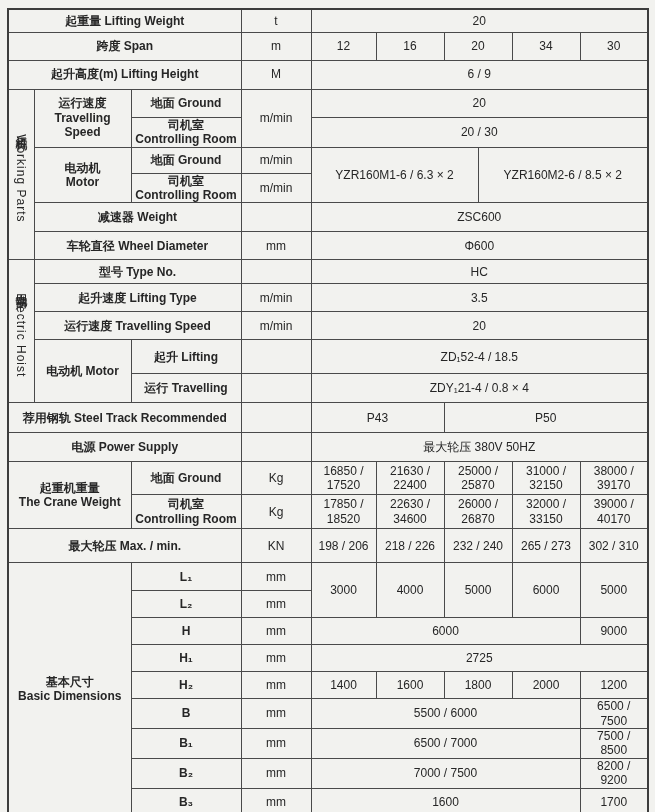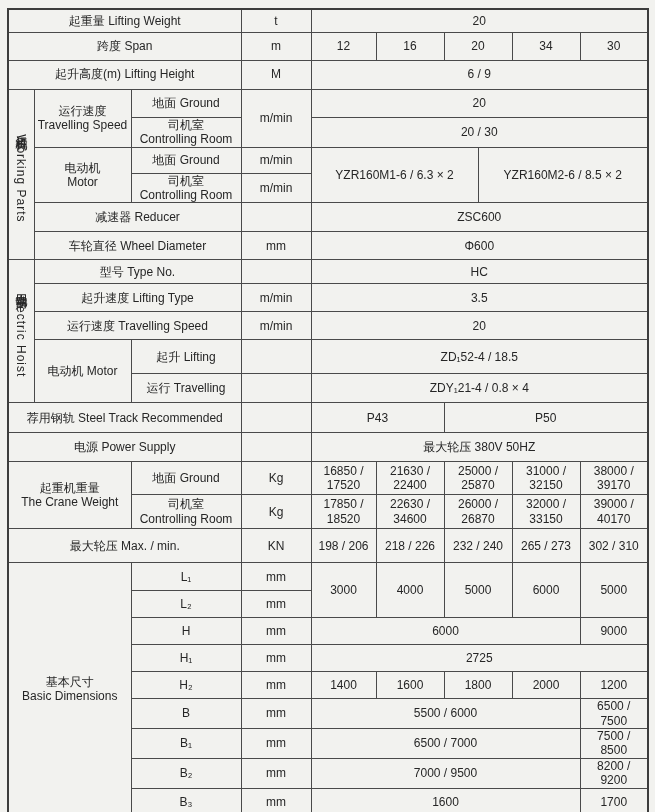--- a/index.html
+++ b/index.html
@@ -28,21 +28,21 @@
     border: 1px solid #4a4a4a;
     text-align: center;
     vertical-align: middle;
     font-size: 12px;
     color: #262626;
     padding: 0 2px;
     line-height: 1.2;
     white-space: pre-line;
     overflow: hidden;
   }
-  td.lbl { font-weight: normal; }
+  td.lbl { font-weight: bold; }
   .vert {
     writing-mode: vertical-rl;
     text-orientation: mixed;
     margin: 0 auto;
     letter-spacing: 1px;
     font-size: 12px;
     color: #262626;
   }
 </style>
 </head>
@@ -110,21 +110,21 @@
     <td colspan="3" rowspan="2">YZR160M2-6 / 8.5 × 2</td>
   </tr>
 
   <tr style="height:28px">
     <td class="lbl">司机室
 Controlling Room</td>
     <td>m/min</td>
   </tr>
 
   <tr style="height:29px">
-    <td colspan="2" class="lbl">减速器 Reducer</td>
+    <td colspan="2" class="lbl">减速器 Weight</td>
     <td></td>
     <td colspan="6">ZSC600</td>
   </tr>
 
   <tr style="height:28px">
     <td colspan="2" class="lbl">车轮直径 Wheel Diameter</td>
     <td>mm</td>
     <td colspan="6">Φ600</td>
   </tr>
 
@@ -266,21 +266,21 @@
   <tr style="height:27px">
     <td class="lbl">B₁</td>
     <td>mm</td>
     <td colspan="5">6500 / 7000</td>
     <td>7500 / 8500</td>
   </tr>
 
   <tr style="height:27px">
     <td class="lbl">B₂</td>
     <td>mm</td>
-    <td colspan="5">7000 / 9500</td>
+    <td colspan="5">7000 / 7500</td>
     <td>8200 / 9200</td>
   </tr>
 
   <tr style="height:28px">
     <td class="lbl">B₃</td>
     <td>mm</td>
     <td colspan="5">1600</td>
     <td>1700</td>
   </tr>
 

